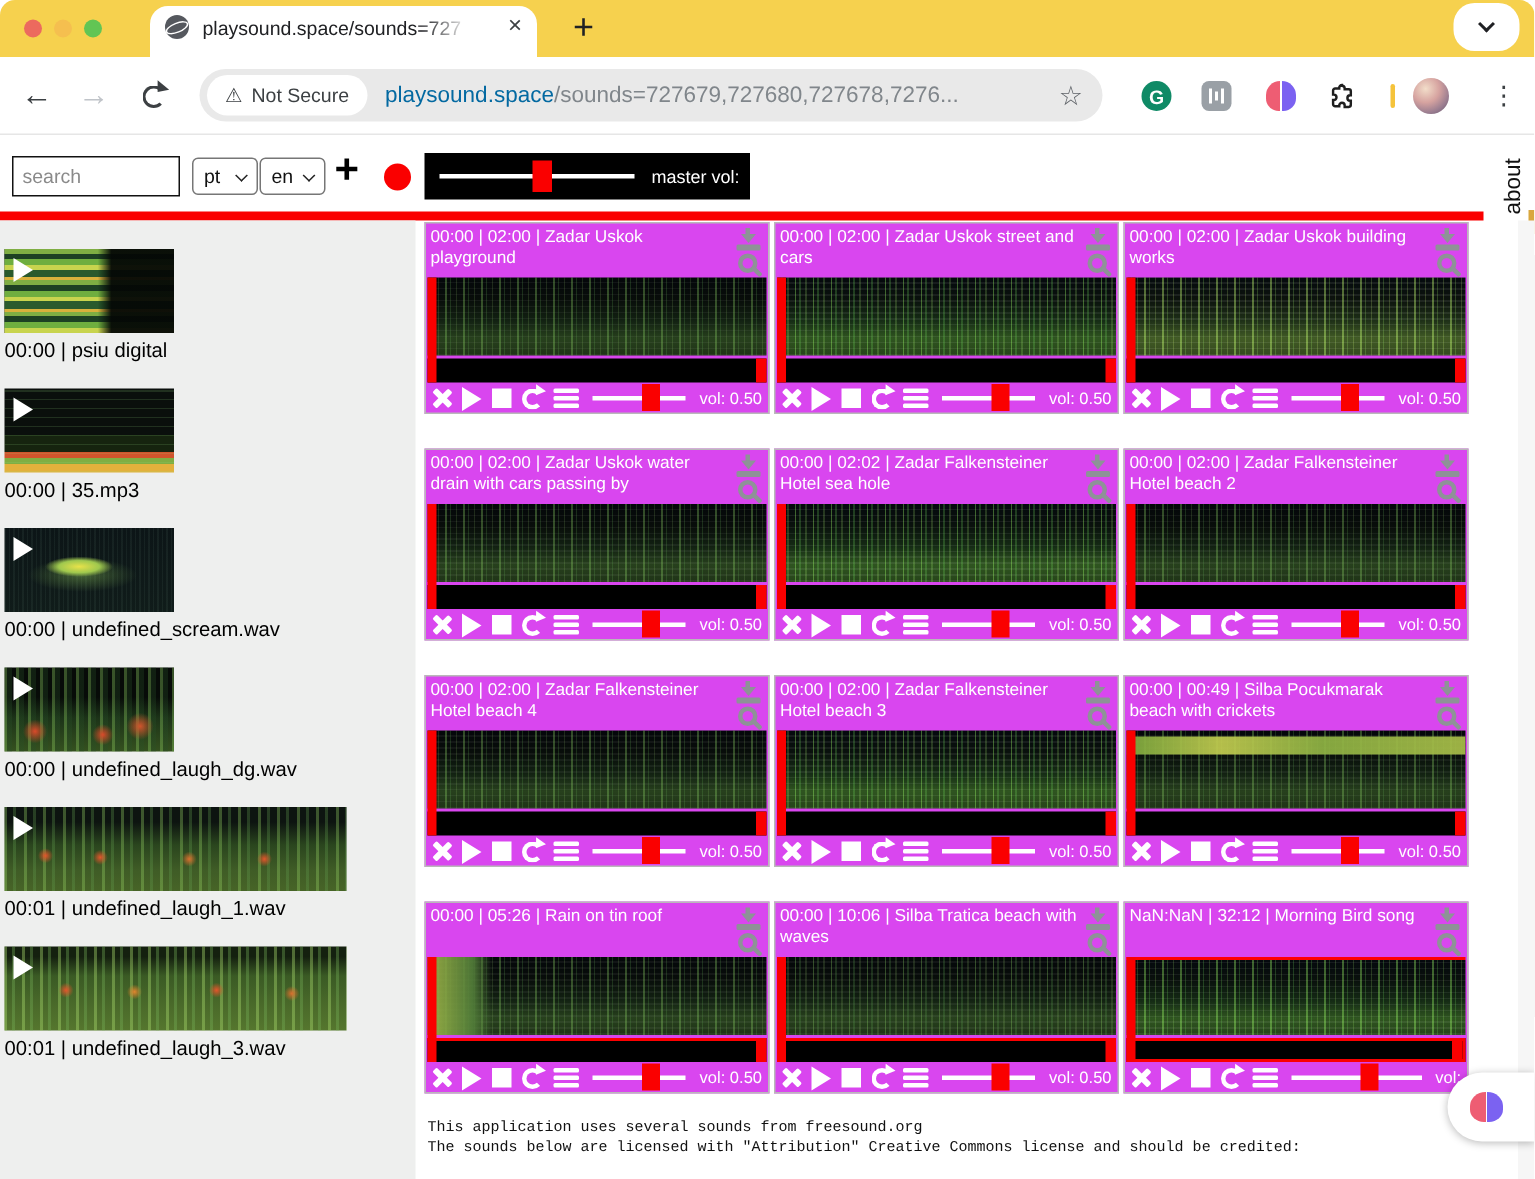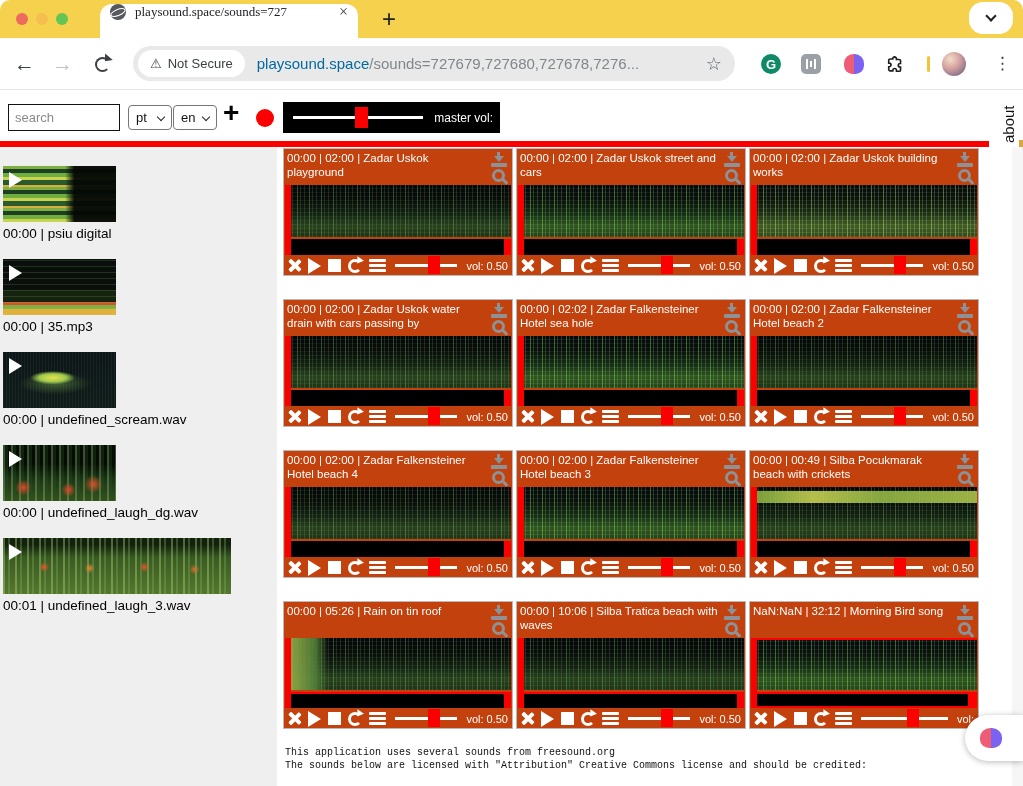--- a/index.html
+++ b/index.html
@@ -5,21 +5,21 @@
   * { box-sizing: border-box; }
   html,body { margin:0; padding:0; }
   body { width:1023px; height:786px; font-family:"Liberation Sans", sans-serif; background:#fff; overflow:hidden; }
   .window { position:relative; width:1023px; height:786px; overflow:hidden; background:#fff; border-radius:10px 10px 0 0; }
 
   
   .tabbar { position:absolute; left:0; top:0; width:1023px; height:38px; background:#F6D14E; }
   .lights { position:absolute; left:16px; top:13px; display:flex; gap:8px; }
   .light { width:12px; height:12px; border-radius:50%; }
   .l-red { background:#EC6A5E; } .l-yellow { background:#F5BF4F; } .l-green { background:#62C554; }
-  .tab { position:absolute; left:100px; top:4px; width:258px; height:34px; background:#fff; border-radius:12px 12px 0 0; display:flex; align-items:flex-start; padding:0 10px;font-family:Liberation Serif, serif; }
+  .tab { position:absolute; left:100px; top:4px; width:258px; height:34px; background:#fff; border-radius:12px 12px 0 0; display:flex; align-items:flex-end; padding:12px 10px; }
   .favicon { width:16px; height:16px; border-radius:50%; background:#55585e; position:relative; flex:0 0 16px; }
   .favicon::after { content:""; position:absolute; left:0px; top:5px; width:14px; height:5px; border:1.5px solid #fff; border-radius:50%; transform:rotate(-22deg); }
   .tab-title { margin-left:9px; font-size:13px; color:#202124; white-space:nowrap; overflow:hidden; width:178px;
     -webkit-mask-image:linear-gradient(90deg,#000 82%,transparent); mask-image:linear-gradient(90deg,#000 82%,transparent); }
   .tab-close { margin-left:auto; font-size:16px; color:#3c4043; line-height:1; }
   .newtab { position:absolute; left:382px; top:5px; font-size:24px; font-weight:300; color:#202124; }
   .tab-chev-blob { position:absolute; right:10px; top:2px; width:44px; height:32px; background:#fff; border-radius:14px; display:flex; align-items:center; justify-content:center; }
   .chev-down { width:8px; height:8px; border-right:2px solid #202124; border-bottom:2px solid #202124; transform:rotate(45deg); margin-top:-4px; }
 
   
@@ -116,21 +116,21 @@
   .sp-laugh3 { background:
     radial-gradient(circle 5px at 18% 52%, #e2562b, rgba(0,0,0,0)),
     radial-gradient(circle 5px at 38% 54%, #e0862e, rgba(0,0,0,0)),
     radial-gradient(circle 5px at 62% 52%, #e2562b, rgba(0,0,0,0)),
     radial-gradient(circle 5px at 84% 56%, #d8702e, rgba(0,0,0,0)),
     repeating-linear-gradient(90deg, rgba(170,220,110,.4) 0 2px, rgba(0,0,0,0) 2px 5px, rgba(120,180,90,.35) 5px 7px, rgba(0,0,0,0) 7px 12px),
     linear-gradient(180deg, #14200f 0 12%, #3a5a24 35%, #4a6a2a 70%, #55762e 100%); }
 
   
   .grid { position:absolute; left:283px; top:57px; width:699px; display:grid; grid-template-columns:repeat(3,230px); column-gap:3px; row-gap:23px; }
-  .card { position:relative; width:230px; height:128px; background:#c2410c; border:1px solid #b9b9b9; color:#fff; }
+  .card { position:relative; width:230px; height:128px; background:#d946ef; border:1px solid #b9b9b9; color:#fff; }
   .card-title { position:absolute; left:3px; top:2px; right:27px; font-size:11.5px; line-height:1.22; color:#fff; }
   .dl { position:absolute; top:3px; right:5px; width:16px; height:15px; }
   .dl::before { content:""; position:absolute; left:6px; top:0; width:3px; height:5px; background:#8e9297; }
   .dl::after { content:""; position:absolute; left:2.5px; top:4px; border-left:5px solid transparent; border-right:5px solid transparent; border-top:6.5px solid #8e9297; }
   .dl .tray { position:absolute; left:0; right:0; bottom:0; height:4px; background:#8e9297; border-radius:1px; }
   .mag { position:absolute; top:20px; right:7px; width:13px; height:13px; border:3px solid #8e9297; border-radius:50%; }
   .mag::after { content:""; position:absolute; width:3px; height:8px; background:#8e9297; transform:rotate(-45deg); right:-4px; bottom:-6px; border-radius:1px; }
   .card .spec { position:absolute; left:1px; right:1px; top:36px; height:52px; }
   .spec.rb { border-top:2px solid #fa0000; }
   .playhead { position:absolute; left:1px; top:36px; width:6px; height:70px; background:#fa0000; z-index:3; }
@@ -249,20 +249,26 @@
           </div>
         <div class="s-label">00:00 | undefined_scream.wav</div>
       </div>
       <div class="s-item">
         <div class="s-thumb sp sp-laughdg">
             <span class="s-play"></span>
           </div>
         <div class="s-label">00:00 | undefined_laugh_dg.wav</div>
       </div>
       <div class="s-item">
+        <div class="s-thumb wide sp sp-laugh1">
+            <span class="s-play"></span>
+          </div>
+        <div class="s-label">00:01 | undefined_laugh_1.wav</div>
+      </div>
+      <div class="s-item">
         <div class="s-thumb wide sp sp-laugh3">
             <span class="s-play"></span>
           </div>
         <div class="s-label">00:01 | undefined_laugh_3.wav</div>
       </div>
     </div>
 
     <div class="grid">
 
       <div class="card">

